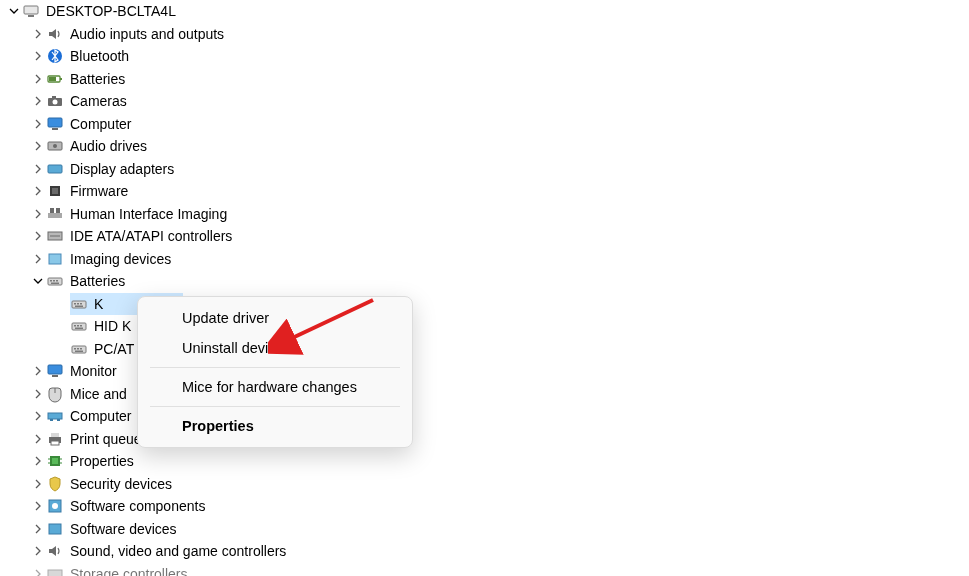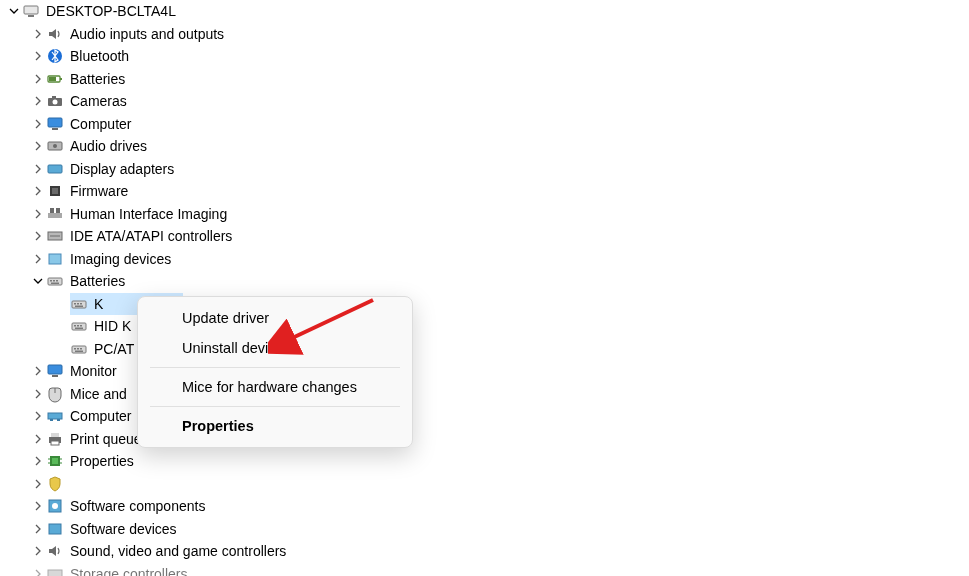--- a/index.html
+++ b/index.html
@@ -441,20 +441,21 @@
       <span class="chevron">
           <svg viewBox="0 0 10 10">
             <path d="M3 1 L7 5 L3 9" fill="none" stroke="#5a5a5a" stroke-width="1.3"></path>
           </svg>
         </span>
       <span class="icon">
           <svg viewBox="0 0 18 18">
             <path d="M9 2 l5 2 v5 c0 4 -3 6 -5 7 c-2 -1 -5 -3 -5 -7 v-5 z" fill="#e8c84a" stroke="#b89a2a"></path>
           </svg>
         </span>
+      <span class="label">Security devices</span>
     </div>
 
     <div class="node level1">
       <span class="chevron">
           <svg viewBox="0 0 10 10">
             <path d="M3 1 L7 5 L3 9" fill="none" stroke="#5a5a5a" stroke-width="1.3"></path>
           </svg>
         </span>
       <span class="icon">
           <svg viewBox="0 0 18 18">

